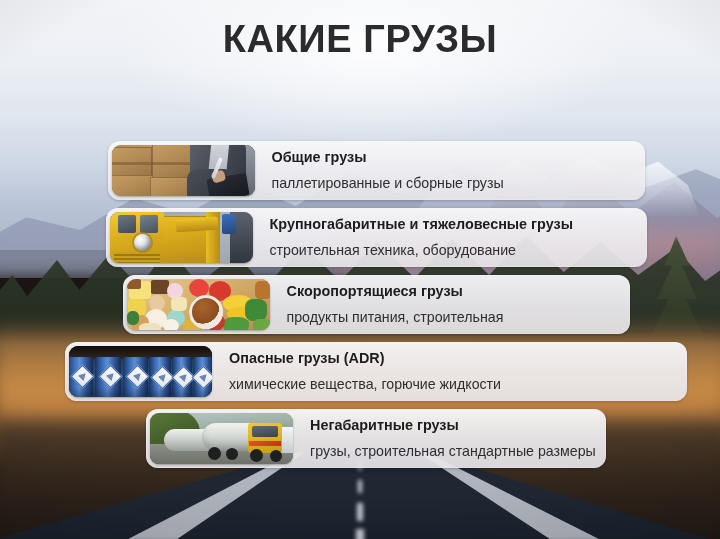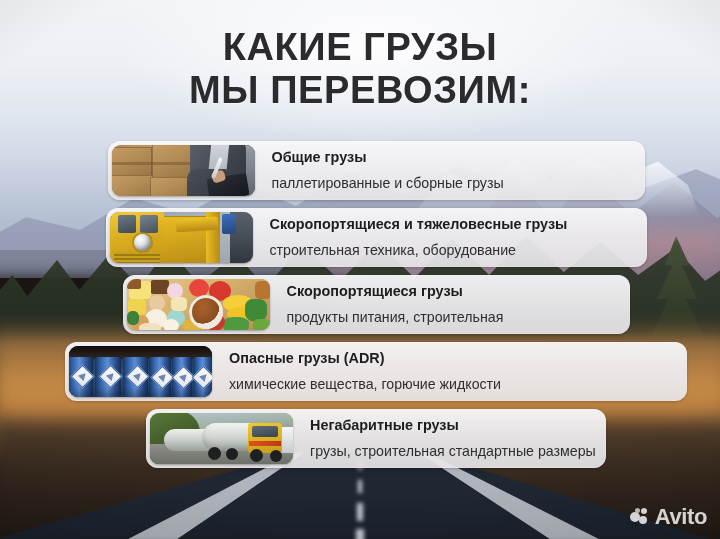--- a/index.html
+++ b/index.html
@@ -88,21 +88,21 @@
   .road-dash.d2{left:360px;top:480px;width:4px;height:13px;transform:translateX(-50%);}
   .road-dash.d3{left:360px;top:503px;width:6px;height:18px;transform:translateX(-50%);}
   .road-dash.d4{left:360px;top:529px;width:8px;height:14px;transform:translateX(-50%);}
   .bg-vignette{
     position:absolute;inset:0;pointer-events:none;
     background:radial-gradient(ellipse 115% 90% at 50% 42%,rgba(0,0,0,0) 54%,rgba(0,0,0,.16) 82%,rgba(0,0,0,.34) 100%);
   }
 
   
   .title{
-    position:absolute;left:0;right:0;top:26px;text-align:center;
+    position:absolute;left:0;right:0;top:18px;text-align:center;
     font-weight:700;font-size:38px;line-height:1.12;letter-spacing:.6px;
     color:#2b2b2d;
     text-shadow:0 1px 2px rgba(255,255,255,.55);
   }
   .title .l2{display:block;}
 
   
   .cards{position:absolute;left:16px;top:141px;width:720px;}
   .card{
     position:relative;display:flex;align-items:center;
@@ -223,21 +223,20 @@
     <div class="road-edge r"></div>
     <div class="road-dash d1"></div>
     <div class="road-dash d2"></div>
     <div class="road-dash d3"></div>
     <div class="road-dash d4"></div>
     <div class="bg-vignette"></div>
   </div>
 
   <div class="title">
     <span>КАКИЕ ГРУЗЫ</span>
-    <span class="l2">МЫ ПЕРЕВОЗИМ:</span>
   </div>
 
   <div class="cards">
 
     <div class="card" style="width:537px">
       <div class="thumb">
         <div class="art">
           <div class="a1-bg"></div>
           <div class="a1-box a1-b1"></div>
             <div class="a1-box a1-b2"></div>
@@ -269,21 +268,21 @@
           <div class="a2-arm"></div>
           <div class="a2-cab"></div>
           <div class="a2-win1"></div>
             <div class="a2-win2"></div>
           <div class="a2-grille"></div>
           <div class="a2-lamp"></div>
           <div class="a2-blue"></div>
         </div>
       </div>
       <div class="txt">
-        <div class="t1">Скоропортящиеся и тяжеловесные грузы</div>
+        <div class="t1">Крупногабаритные и тяжеловесные грузы</div>
         <div class="t2">строительная техника, оборудование</div>
       </div>
     </div>
 
     <div class="card" style="width:507px">
       <div class="thumb">
         <div class="art">
             <div class="a3-bg"></div>
             <div id="food-blobs">
               <div class="blob" style="left: 2px; top: 2px; width: 22px; height: 18px; background: rgb(246, 226, 122); border-radius: 18%;"></div>
@@ -365,23 +364,14 @@
         </div>
       </div>
       <div class="txt">
         <div class="t1">Негабаритные грузы</div>
         <div class="t2">грузы, строительная стандартные размеры</div>
       </div>
     </div>
 
   </div>
 
-  <div class="avito">
-    <span class="mark">
-      <i class="c1"></i>
-        <i class="c2"></i>
-        <i class="c3"></i>
-        <i class="c4"></i>
-    </span>
-    <span class="wd">Avito</span>
-  </div>
 
 </div>
 
 </body></html>

